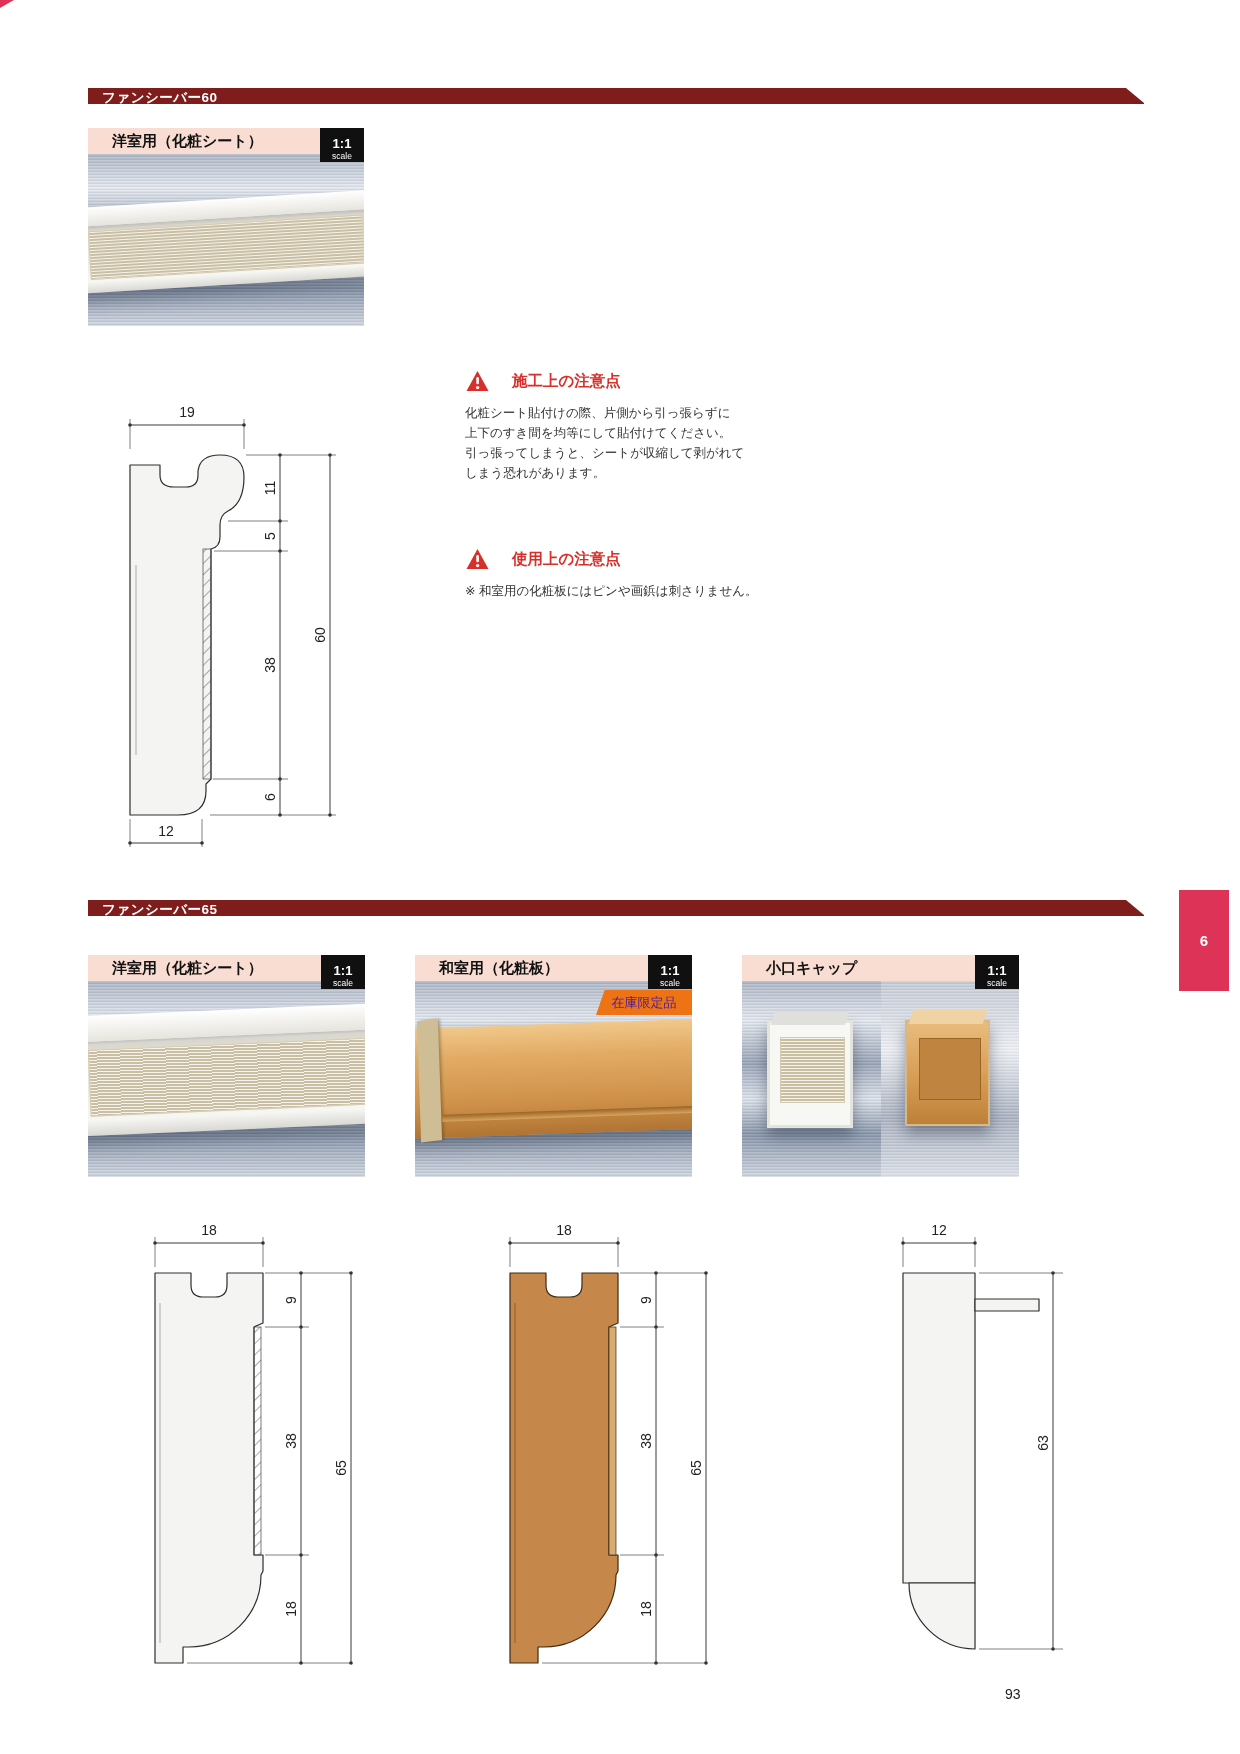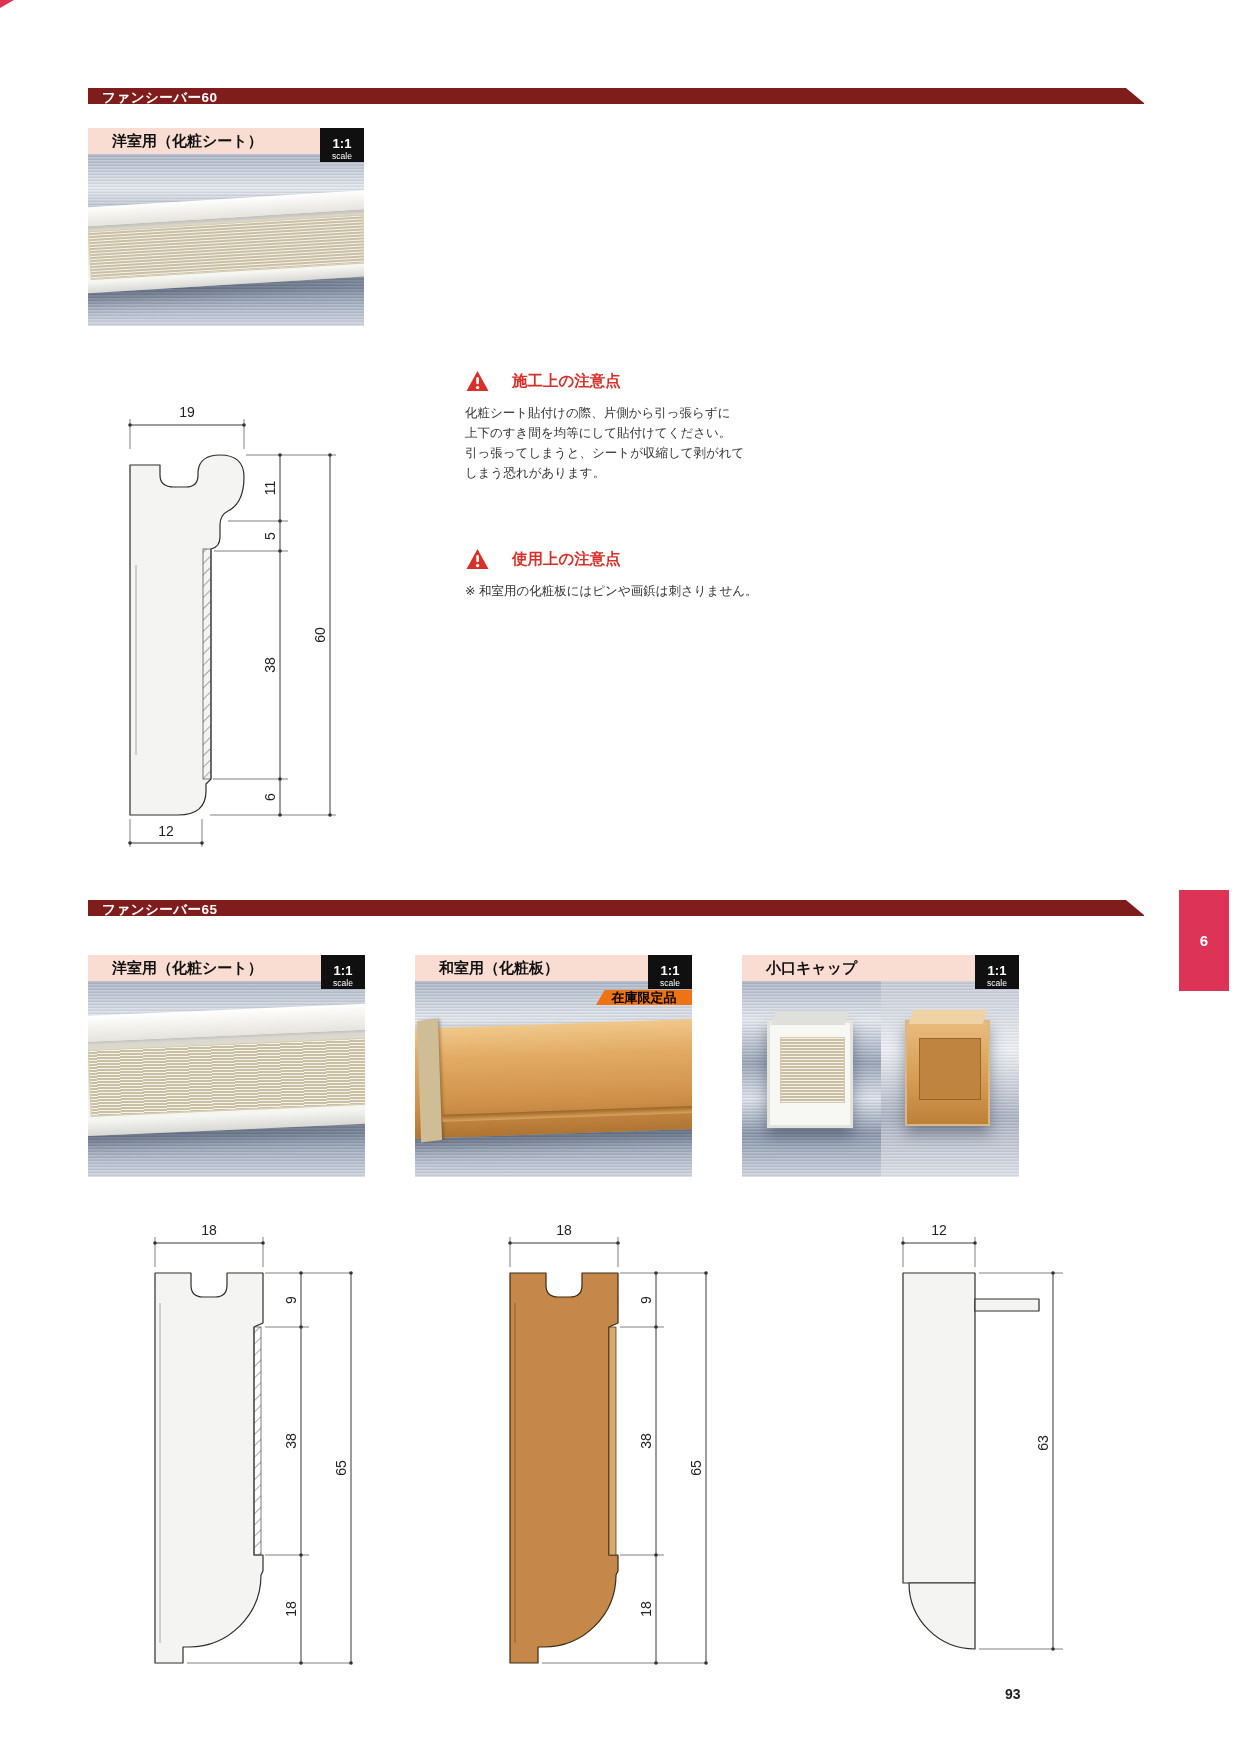--- a/index.html
+++ b/index.html
@@ -35,22 +35,22 @@
   }
   .rail{position:absolute;left:-6%;right:-4%;box-shadow:0 8px 16px rgba(25,35,55,.38);border-radius:6px;}
   .rail-white{background:linear-gradient(180deg,#fcfcfb 0%,#f1f0ec 14%,#dbd8cf 19%,#f6f6f3 86%,#d9d8d3 100%);}
   .rail .lip{position:absolute;left:0;right:0;top:-9%;height:24%;background:linear-gradient(180deg,#ffffff,#e6e4dd);border-radius:6px;box-shadow:0 2px 3px rgba(60,60,60,.25);}
   .rail .strip{position:absolute;left:6%;right:3%;top:22%;bottom:17%;
     background:repeating-linear-gradient(180deg, rgba(255,255,255,.55) 0 1px, rgba(142,130,96,.38) 1px 3px),#ece4cf;
     border:1px solid #d3cab1;}
   .rail-wood{background:linear-gradient(180deg,#f0c88b 0%,#e2ab64 28%,#cf914a 70%,#b07433 100%);}
   .rail-wood .wood-end{position:absolute;left:7%;top:-7%;bottom:-3%;width:7%;background:#cfbd96;transform:skewY(-5deg);box-shadow:2px 0 3px rgba(80,55,20,.4);}
   .rail-wood .wood-groove{position:absolute;left:14%;right:0;bottom:14%;height:7%;background:linear-gradient(180deg,#9a6426,#d9a55e);}
-  .stock-badge{position:absolute;right:0;top:9px;width:96px;height:15px;background:#ee7315;color:#000000;
-    font-size:13px;font-weight:bold;display:flex;align-items:center;justify-content:center;z-index:2;
+  .stock-badge{position:absolute;right:0;top:9px;width:96px;height:25px;background:#ee7315;color:#4c1d95;
+    font-size:13px;font-weight:normal;display:flex;align-items:center;justify-content:center;z-index:2;
     clip-path:polygon(9% 0,100% 0,100% 100%,0 100%);}
   .half{position:absolute;top:0;bottom:0;width:50%;}
   .half.right{left:50%;background:
       repeating-linear-gradient(180deg, rgba(255,255,255,.2) 0 1px, rgba(90,100,120,.08) 2px 3px),
       linear-gradient(180deg,#c3c9d4 0%,#eef0f4 35%,#a8b0bf 70%,#dde1e8 100%);}
   .cap-box{position:absolute;left:18%;top:20%;width:58%;height:52%;box-shadow:0 8px 14px rgba(25,35,55,.4);}
   .cap-white{background:#f7f7f4;border:3px solid #e4e4df;}
   .cap-white .cap-strip{position:absolute;left:12%;top:14%;right:6%;bottom:22%;
     background:repeating-linear-gradient(180deg, rgba(255,255,255,.55) 0 1px, rgba(142,130,96,.38) 1px 3px),#ebe3cd;border:1px solid #d3cab1;}
   .cap-wood{background:linear-gradient(180deg,#e9bc7c 0%,#d59a52 60%,#bd8038 100%);border:2px solid #caa express;border:2px solid #caa express;}
@@ -66,21 +66,21 @@
   
   .drawing{position:absolute;}
   .drawing text{font-size:14px;fill:#222;font-family:"Liberation Sans","DejaVu Sans",sans-serif;}
   .outline{fill:#f4f4f2;stroke:#2e2e2e;stroke-width:1.2;stroke-linejoin:round;}
   .outline.wood{fill:#c6874b;stroke:#3c2c12;}
   .dim{stroke:#3a3a3a;stroke-width:1;}
   .ext{stroke:#555;stroke-width:.75;}
   .thinline{stroke:#9a9a96;stroke-width:.8;}
   .thinline.woodline{stroke:#7c5526;}
   .dot{fill:#333;}
-  .page-num{position:absolute;left:1005px;top:1686px;font-size:14px;color:#222;font-weight:bold;}
+  .page-num{position:absolute;left:1005px;top:1686px;font-size:14px;color:#222;}
 </style>
 </head>
 <body>
 
 <div class="page">
 
   <div class="corner-mark"></div>
 
   <div class="section-bar" style="top:88px">
     <div class="bar-label">ファンシーバー60</div>

